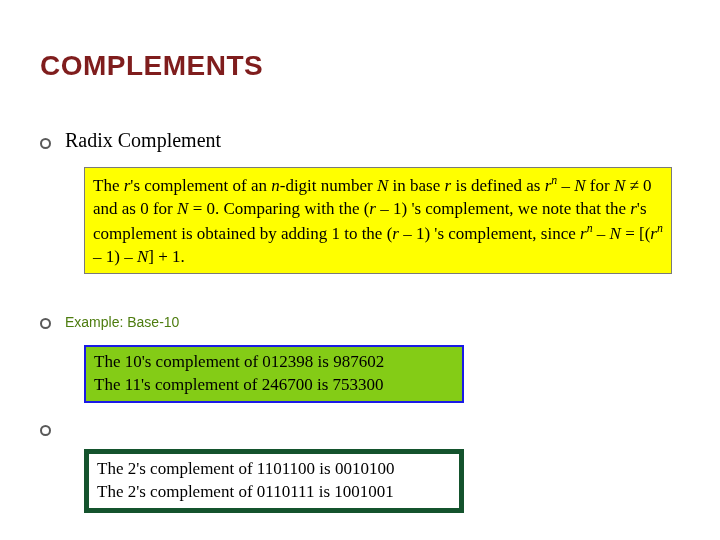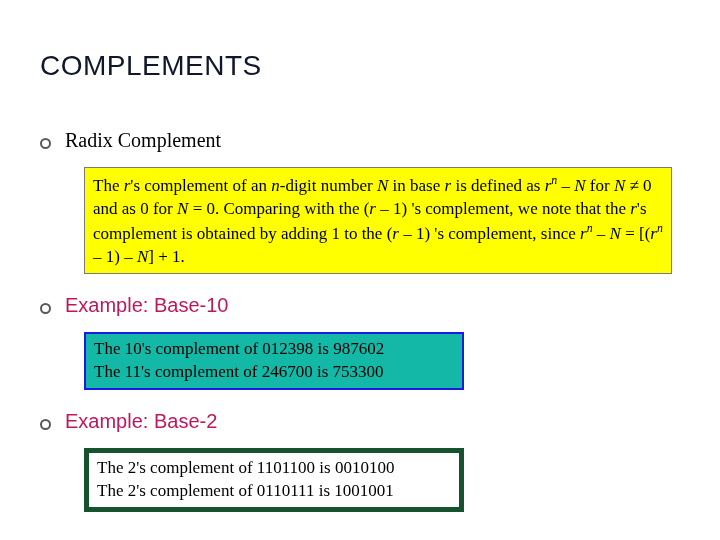--- a/index.html
+++ b/index.html
@@ -14,22 +14,22 @@
     overflow: hidden;
   }
   .slide {
     padding: 50px 40px 20px 40px;
     box-sizing: border-box;
     width: 100%;
     height: 100%;
   }
   .title {
     font-size: 28px;
-    color: #0f172a;
-    font-weight: 400;
+    color: #7f1d1d;
+    font-weight: 700;
     letter-spacing: 0.5px;
     margin-bottom: 28px;
   }
   .bullet-row {
     display: flex;
     align-items: baseline;
     margin-bottom: 10px;
   }
   .bullet-marker {
     width: 11px;
@@ -43,38 +43,39 @@
     box-sizing: border-box;
   }
   .bullet-text {
     font-family: "Times New Roman", Times, serif;
     font-size: 20px;
     color: #000;
     margin-top: 19px;
   }
   .bullet-text-sans {
     font-family: Arial, Helvetica, sans-serif;
-    font-size: 20px;
-    color: #be185d;
+    font-size: 14px;
+    color: #4d7c0f;
+    margin-top: 20px;
   }
   .box {
     font-family: "Times New Roman", Times, serif;
     font-size: 17px;
     line-height: 1.35;
     padding: 4px 8px;
     margin: 15px 0 20px 44px;
     box-sizing: border-box;
   }
   .box-yellow {
     background: #ffff00;
     border: 1px solid #7a7a7a;
     width: 588px;
   }
   .box-blue {
-    background: #14b8a6;
+    background: #84cc16;
     border: 2px solid #1a1ae6;
     width: 380px;
   }
   .box-black {
     background: #ffffff;
     border: 5px solid #14532d;
     width: 380px;
     margin-bottom: 0;
   }
   .ital { font-style: italic; }
@@ -101,21 +102,20 @@
     <span class="bullet-text-sans">Example: Base-10</span>
   </div>
 
   <div class="box box-blue">
     <div>The 10's complement of 012398 is 987602</div>
     <div>The 11's complement of 246700 is 753300</div>
   </div>
 
   <div class="bullet-row">
     <span class="bullet-marker"></span>
-    <span class="bullet-text-sans">Example: Base-2</span>
   </div>
 
   <div class="box box-black">
     <div>The 2's complement of 1101100 is 0010100</div>
     <div>The 2's complement of 0110111 is 1001001</div>
   </div>
 
 </div>
 
 </body></html>

